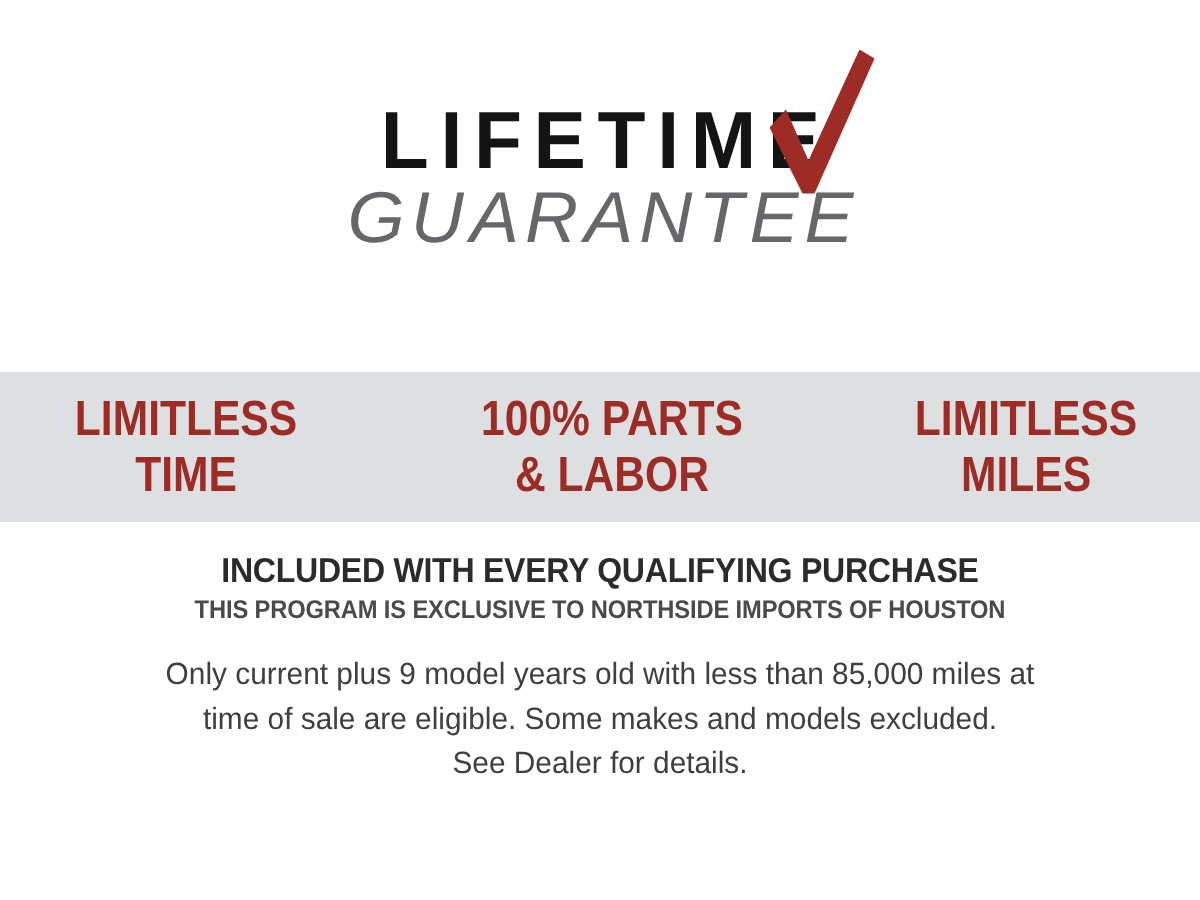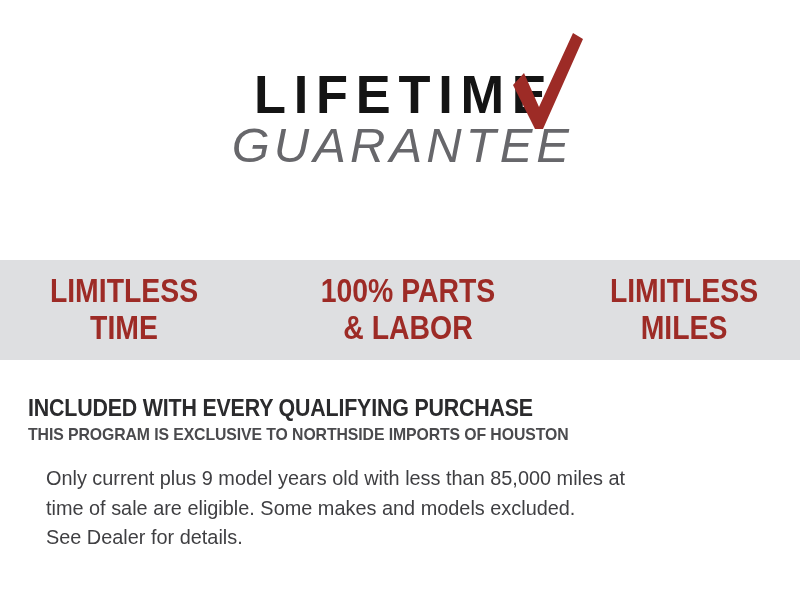--- a/index.html
+++ b/index.html
@@ -81,21 +81,20 @@
     pointer-events: none;
   }
 
   
   .feature-band {
     height: 100px;
     background: #dedfe1;
     display: flex;
     align-items: center;
     justify-content: center;
-    margin-top: 12px;
   }
 
   .feature-col {
     flex: 0 0 auto;
     text-align: center;
     color: #9d2b26;
     font-family: "Liberation Sans", sans-serif;
     font-weight: bold;
     font-size: 33px;
     line-height: 1.12;
@@ -106,22 +105,22 @@
   }
   .feature-col.col-time   { width: 292px; }
   .feature-col.col-parts  { width: 276px; }
   .feature-col.col-miles  { width: 276px; }
 
   .feature-line { display: block; }
 
   
   .detail-block {
     flex: 1 1 auto;
-    padding-top: 36px;
-    text-align: left;
+    padding-top: 20px;
+    text-align: center;
   }
 
   .detail-headline {
     font-family: "Liberation Sans", sans-serif;
     font-weight: bold;
     font-size: 23px;
     letter-spacing: -0.2px;
     color: #2b2b2d;
     transform: scaleX(0.93);
     transform-origin: center;

